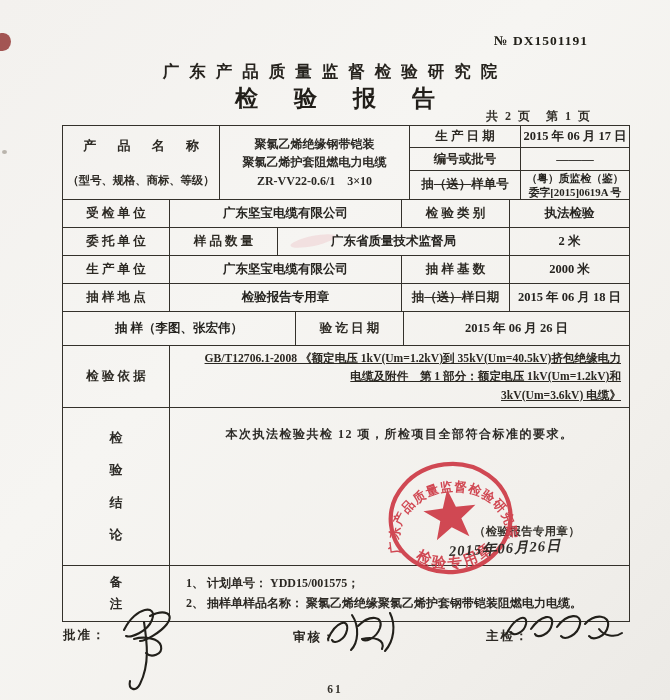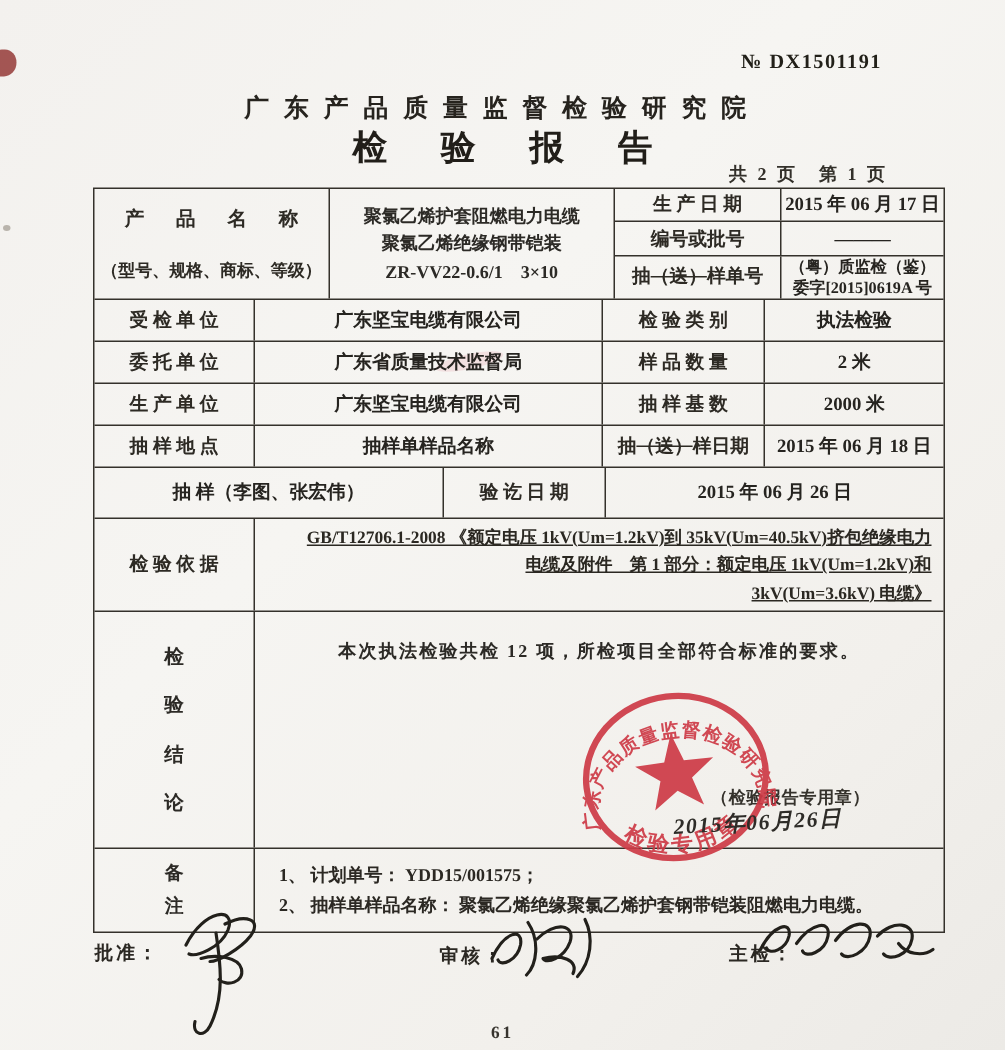--- a/index.html
+++ b/index.html
@@ -88,22 +88,22 @@
   <div class="abs h-pageinfo">共 2 页　第 1 页</div>
 
   <div class="abs doc-table">
 
     <div class="trow r1">
       <div class="cell c-prod-label">
         <div class="lab l1">产 品 名 称</div>
         <div class="lab l2">（型号、规格、商标、等级）</div>
       </div>
       <div class="cell c-prod-name">
+        <div>聚氯乙烯绝缘钢带铠装</div>
         <div>聚氯乙烯护套阻燃电力电缆</div>
-        <div>聚氯乙烯绝缘钢带铠装</div>
         <div>ZR-VV22-0.6/1　3×10</div>
       </div>
       <div class="r1-right">
         <div class="subrow">
           <div class="lab">生 产 日 期</div>
           <div class="val">2015 年 06 月 17 日</div>
         </div>
         <div class="subrow">
           <div class="lab">编号或批号</div>
           <div class="val">———</div>
@@ -124,35 +124,35 @@
 
     <div class="trow r-std">
       <div class="cell c-l1 lab">受 检 单 位</div>
       <div class="cell c-v1 val">广东坚宝电缆有限公司</div>
       <div class="cell c-l2 lab">检 验 类 别</div>
       <div class="cell c-v2 val">执法检验</div>
     </div>
 
     <div class="trow r-std">
       <div class="cell c-l1 lab">委 托 单 位</div>
+      <div class="cell c-l2 lab">样 品 数 量</div>
       <div class="cell c-v1 val">广东省质量技术监督局</div>
-      <div class="cell c-l2 lab">样 品 数 量</div>
       <div class="cell c-v2 val">2 米</div>
     </div>
 
     <div class="trow r-std">
       <div class="cell c-l1 lab">生 产 单 位</div>
       <div class="cell c-v1 val">广东坚宝电缆有限公司</div>
       <div class="cell c-l2 lab">抽 样 基 数</div>
       <div class="cell c-v2 val">2000 米</div>
     </div>
 
     <div class="trow r-std">
       <div class="cell c-l1 lab">抽 样 地 点</div>
-      <div class="cell c-v1 val">抽样单样品名称</div>
+      <div class="cell c-v1 val">检验报告专用章</div>
       <div class="cell c-l2 lab">
           <span>
         <span>抽</span><span class="struck">（送）</span><span>样日期</span>
       </span>
         </div>
       <div class="cell c-v2 val">2015 年 06 月 18 日</div>
     </div>
 
     <div class="trow r-tall">
       <div class="cell c-v1 val">抽 样（李图、张宏伟）</div>

